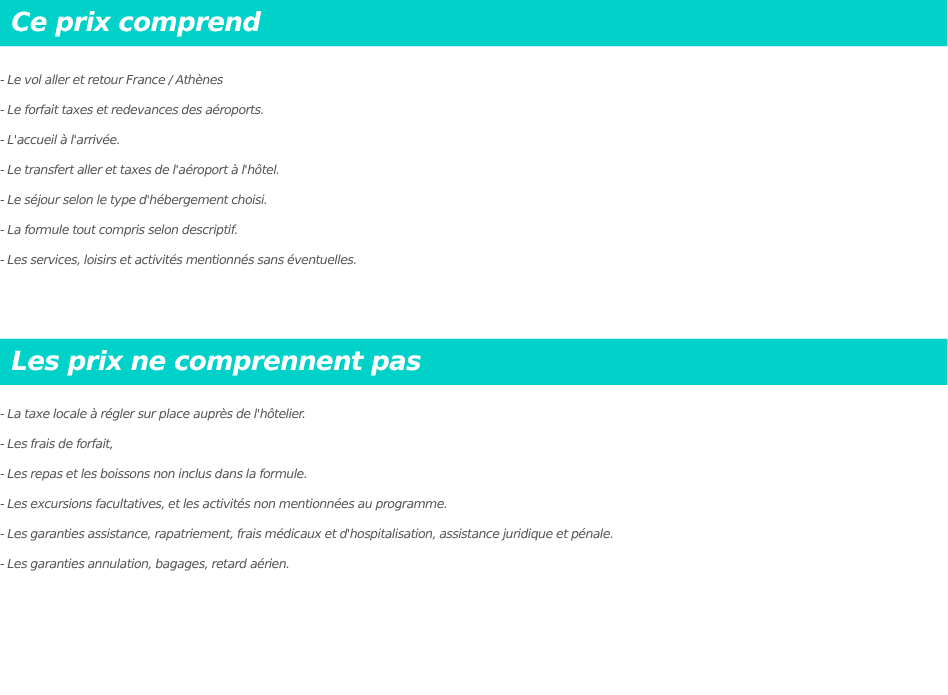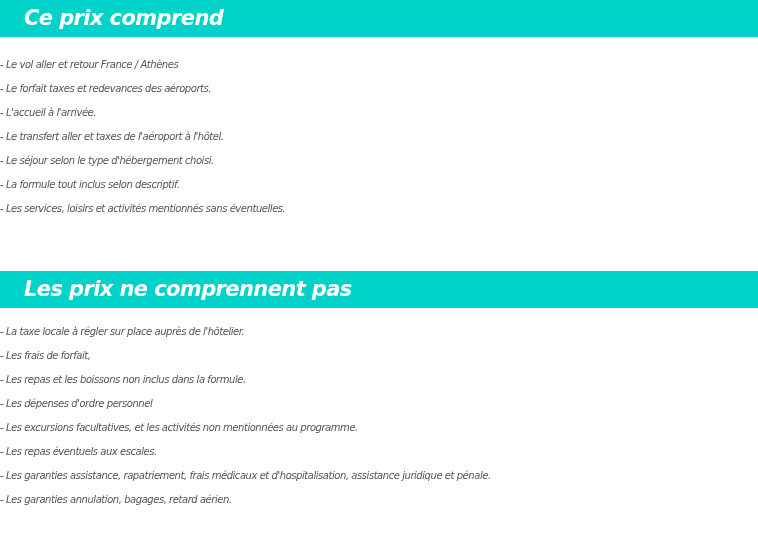--- a/index.html
+++ b/index.html
@@ -2,21 +2,21 @@
 <html><head>
 <meta charset="utf-8">
 <style>
   html, body { margin: 0; padding: 0; background: #ffffff; }
   body { width: 758px; height: 556px; overflow: hidden; position: relative;
          font-family: "DejaVu Sans", sans-serif; }
   .section-header {
     position: absolute; left: 0; width: 758px; height: 37px;
     background: #00d1c9; color: #ffffff;
     font-family: "DejaVu Sans", sans-serif; font-style: italic; font-weight: bold;
-    font-size: 21px; line-height: 37px; padding-left: 24px; box-sizing: border-box;
+    font-size: 21px; line-height: 37px; padding-left: 9px; box-sizing: border-box;
     letter-spacing: -0.6px;
   }
   .list { position: absolute; left: 0; margin: 0; padding: 0; list-style: none; }
   .list li {
     font-family: "DejaVu Sans", sans-serif; font-style: italic;
     font-size: 10px; line-height: 24px; height: 24px; color: #555555;
     white-space: nowrap; letter-spacing: -0.45px;
   }
   #h1 { top: 0; }
   #l1 { top: 53px; }
@@ -26,27 +26,25 @@
 </head>
 <body>
 
 <div id="h1" class="section-header">Ce prix comprend</div>
 <ul id="l1" class="list">
   <li>- Le vol aller et retour France / Athènes</li>
   <li>- Le forfait taxes et redevances des aéroports.</li>
   <li>- L'accueil à l'arrivée.</li>
   <li>- Le transfert aller et taxes de l'aéroport à l'hôtel.</li>
   <li>- Le séjour selon le type d'hébergement choisi.</li>
-  <li>- La formule tout inclus selon descriptif.</li>
+  <li>- La formule tout compris selon descriptif.</li>
   <li>- Les services, loisirs et activités mentionnés sans éventuelles.</li>
 </ul>
 
 <div id="h2" class="section-header">Les prix ne comprennent pas</div>
 <ul id="l2" class="list">
   <li>- La taxe locale à régler sur place auprès de l'hôtelier.</li>
   <li>- Les frais de forfait,</li>
   <li>- Les repas et les boissons non inclus dans la formule.</li>
-  <li>- Les dépenses d'ordre personnel</li>
   <li>- Les excursions facultatives, et les activités non mentionnées au programme.</li>
-  <li>- Les repas éventuels aux escales.</li>
   <li>- Les garanties assistance, rapatriement, frais médicaux et d'hospitalisation, assistance juridique et pénale.</li>
   <li>- Les garanties annulation, bagages, retard aérien.</li>
 </ul>
 
 </body></html>

